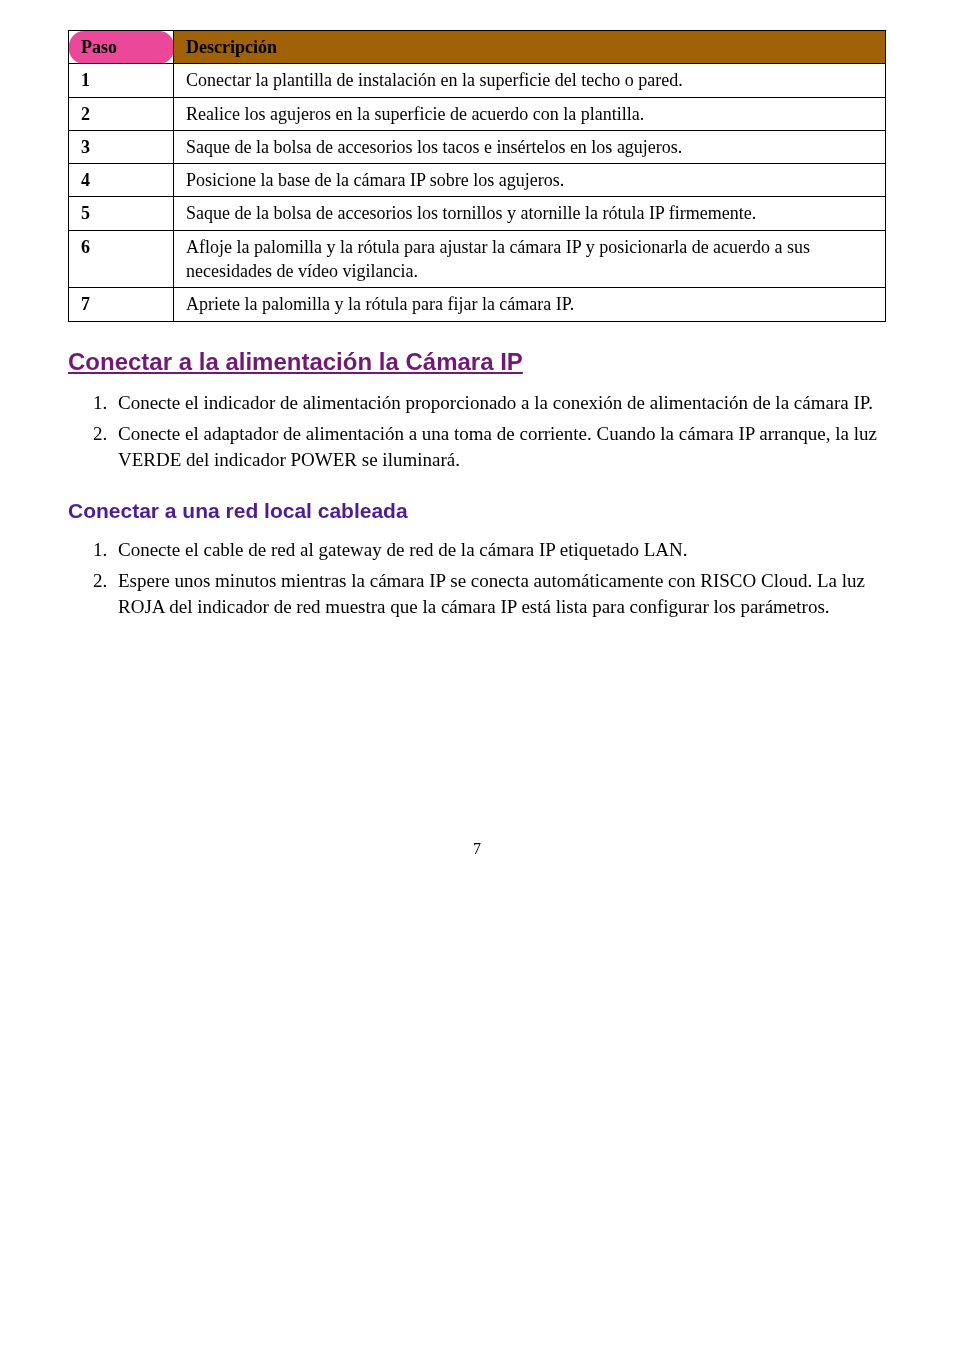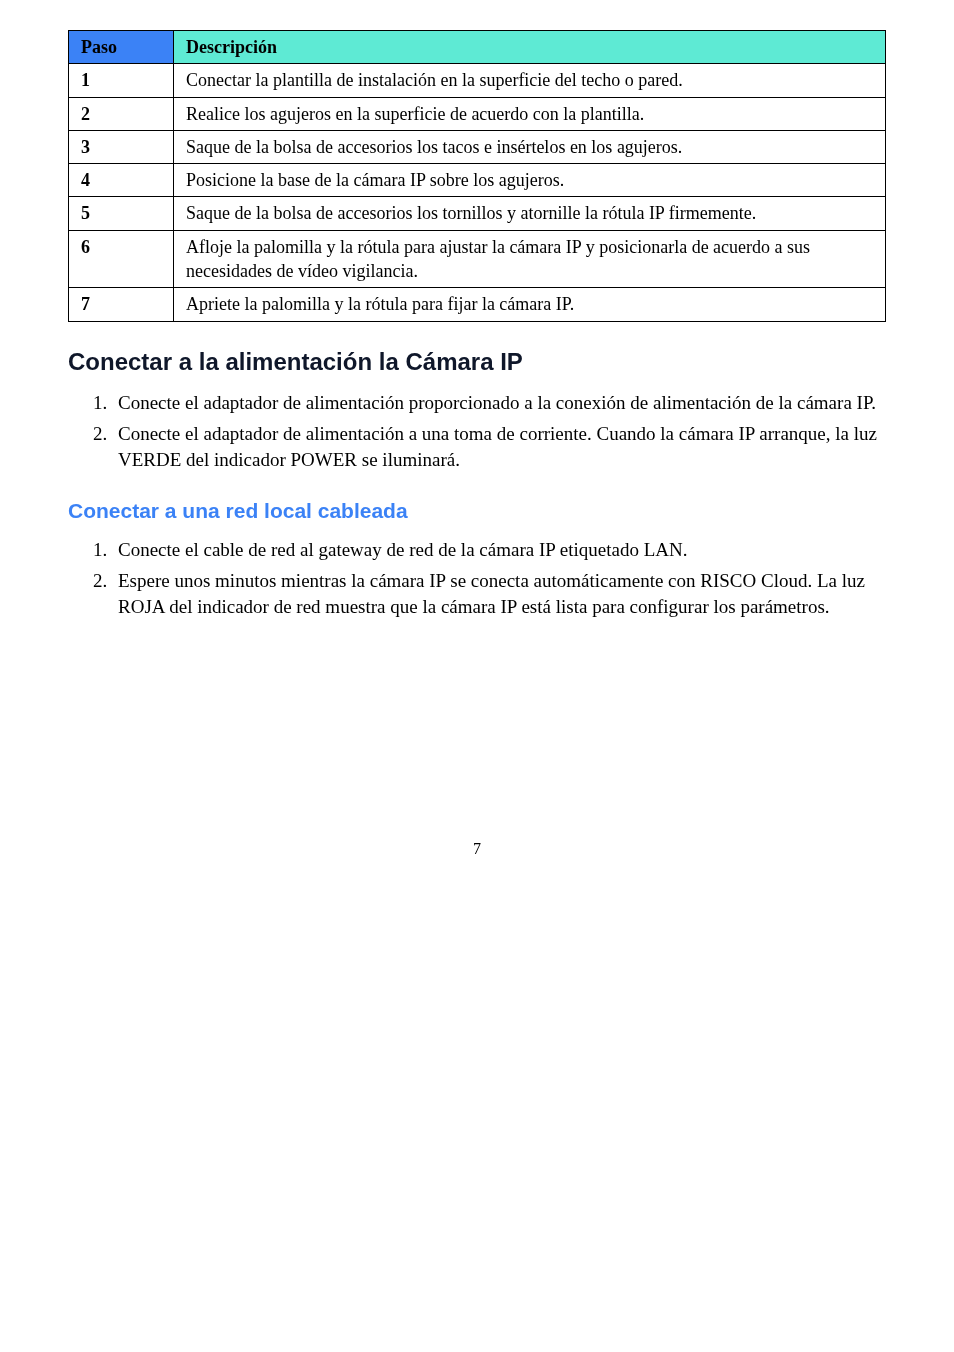--- a/index.html
+++ b/index.html
@@ -21,45 +21,47 @@
     font-size: 18px;
   }
   table.steps th, table.steps td {
     border: 1px solid #000;
     text-align: left;
     vertical-align: top;
     padding: 4px 10px 4px 12px;
     line-height: 1.35;
   }
   table.steps th.paso-col {
-    background: #3b82f6;
+    background: #ec4899;
     font-weight: bold;
     width: 82px;
+    border-radius: 15px;
   }
   table.steps th.desc-col {
-    background: #5eead4;
+    background: #a16207;
     font-weight: bold;
   }
   table.steps td.step-num {
     font-weight: bold;
     width: 82px;
   }
   h2.section {
     font-family: Arial, Helvetica, sans-serif;
     font-weight: bold;
     font-size: 24px;
     margin: 0 0 14px 0;
-    color: #0f172a;
+    color: #701a75;
+    text-decoration: underline;
   }
   h3.subsection {
     font-family: Arial, Helvetica, sans-serif;
     font-weight: bold;
     font-size: 21px;
     margin: 26px 0 14px 0;
-    color: #3b82f6;
+    color: #4c1d95;
   }
   p.body, ol.body, ol.body li {
     font-size: 19px;
     line-height: 1.35;
   }
   p.body {
     margin: 0 0 14px 0;
   }
   ol.body {
     margin: 0 0 26px 0;
@@ -115,21 +117,21 @@
         </tr>
         <tr>
           <td class="step-num">7</td>
           <td>Apriete la palomilla y la rótula para fijar la cámara IP.</td>
         </tr>
       </tbody>
   </table>
 
   <h2 class="section">Conectar a la alimentación la Cámara IP</h2>
   <ol class="body">
-      <li>Conecte el adaptador de alimentación proporcionado a la conexión de alimentación de la cámara IP.</li>
+      <li>Conecte el indicador de alimentación proporcionado a la conexión de alimentación de la cámara IP.</li>
       <li>Conecte el adaptador de alimentación a una toma de corriente. Cuando la cámara IP arranque, la luz VERDE del indicador POWER se iluminará.</li>
     </ol>
 
 
   <h3 class="subsection">Conectar a una red local cableada</h3>
   <ol class="body">
       <li>Conecte el cable de red al gateway de red de la cámara IP etiquetado LAN.</li>
       <li>Espere unos minutos mientras la cámara IP se conecta automáticamente con RISCO Cloud. La luz ROJA del indicador de red muestra que la cámara IP está lista para configurar los parámetros.</li>
     </ol>
 

